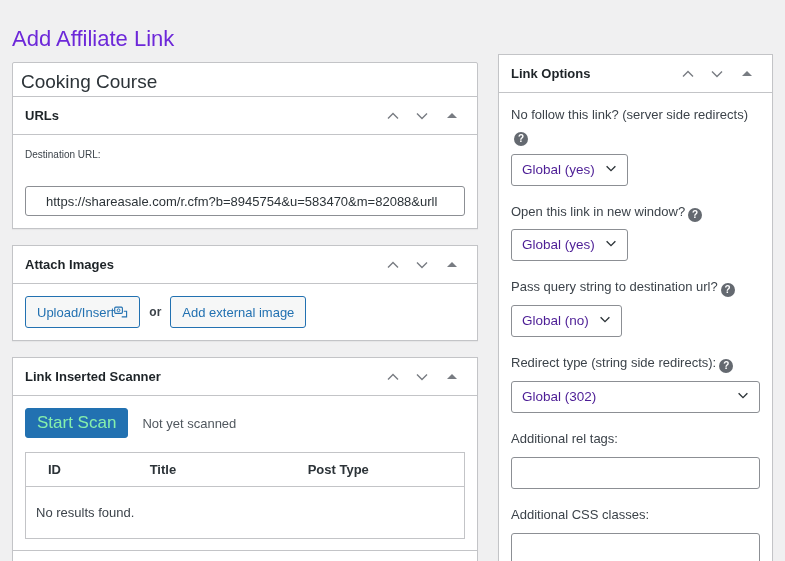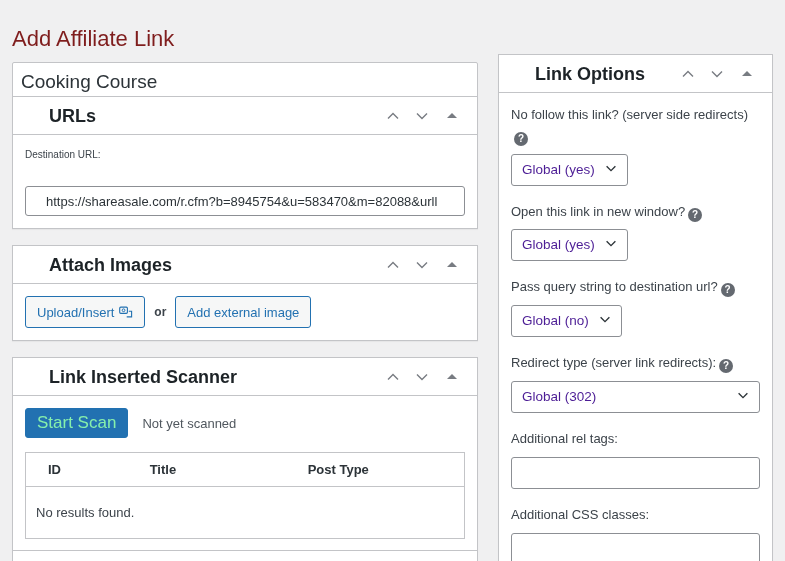--- a/index.html
+++ b/index.html
@@ -13,21 +13,21 @@
   }
 
   #page { position: relative; width: 785px; height: 561px; }
 
   
   .page-title {
     position: absolute;
     left: 12px; top: 10px;
     font-size: 22px;
     font-weight: 400;
-    color: #7f1d1d;
+    color: #6d28d9;
     line-height: 1.3;
   }
 
   
   .title-input-wrap { position: absolute; left: 12px; top: 62px; width: 466px; }
   .title-input {
     width: 100%;
     height: 40px;
     padding: 3px 8px;
     font-size: 19px;
@@ -51,26 +51,25 @@
     box-shadow: 0 1px 1px rgba(0,0,0,.04);
   }
   .postbox-header {
     display: flex;
     align-items: center;
     height: 38px;
     padding: 0 12px;
     border-bottom: 1px solid #c3c4c7;
   }
   .postbox-title {
-    font-size: 18px;
+    font-size: 13px;
     font-weight: bold;
     color: #1d2327;
     flex: 1;
     line-height: 1;
-    margin-left: 24px;
   }
   .handle-actions { display: flex; align-items: center; gap: 1px; }
   .order-btn {
     width: 28px; height: 30px;
     display: flex; align-items: center; justify-content: center;
     cursor: pointer;
   }
   .order-btn svg { display: block; }
   .toggle-btn {
     width: 26px; height: 30px;
@@ -105,21 +104,20 @@
     border: 1px solid #8c8f94;
     border-radius: 3px;
     outline: none;
   }
 
   
   .attach-row { display: flex; align-items: center; gap: 9px; }
   .btn-secondary {
     display: inline-flex;
     align-items: center;
-    gap: 5px;
     height: 32px;
     padding: 0 11px;
     font-size: 13px;
     font-family: "Liberation Sans", sans-serif;
     color: #2271b1;
     background: #f6f7f7;
     border: 1px solid #2271b1;
     border-radius: 3px;
     cursor: pointer;
     white-space: nowrap;
@@ -407,21 +405,21 @@
             <span class="select-value">Global (no)</span>
             <span class="select-arrow">
               <svg width="14" height="14" viewBox="0 0 16 16">
                   <path d="M3 6 L8 11 L13 6" fill="none" stroke="#2c3338" stroke-width="1.6"></path>
                 </svg>
             </span>
           </div>
         </div>
 
         <div class="side-field">
-          <span class="side-label"><span>Redirect type (server link redirects):</span><span class="help-icon">?</span></span>
+          <span class="side-label"><span>Redirect type (string side redirects):</span><span class="help-icon">?</span></span>
           <div class="select-box wide">
             <span class="select-value">Global (302)</span>
             <span class="select-arrow">
               <svg width="14" height="14" viewBox="0 0 16 16">
                   <path d="M3 6 L8 11 L13 6" fill="none" stroke="#2c3338" stroke-width="1.6"></path>
                 </svg>
             </span>
           </div>
         </div>
 

